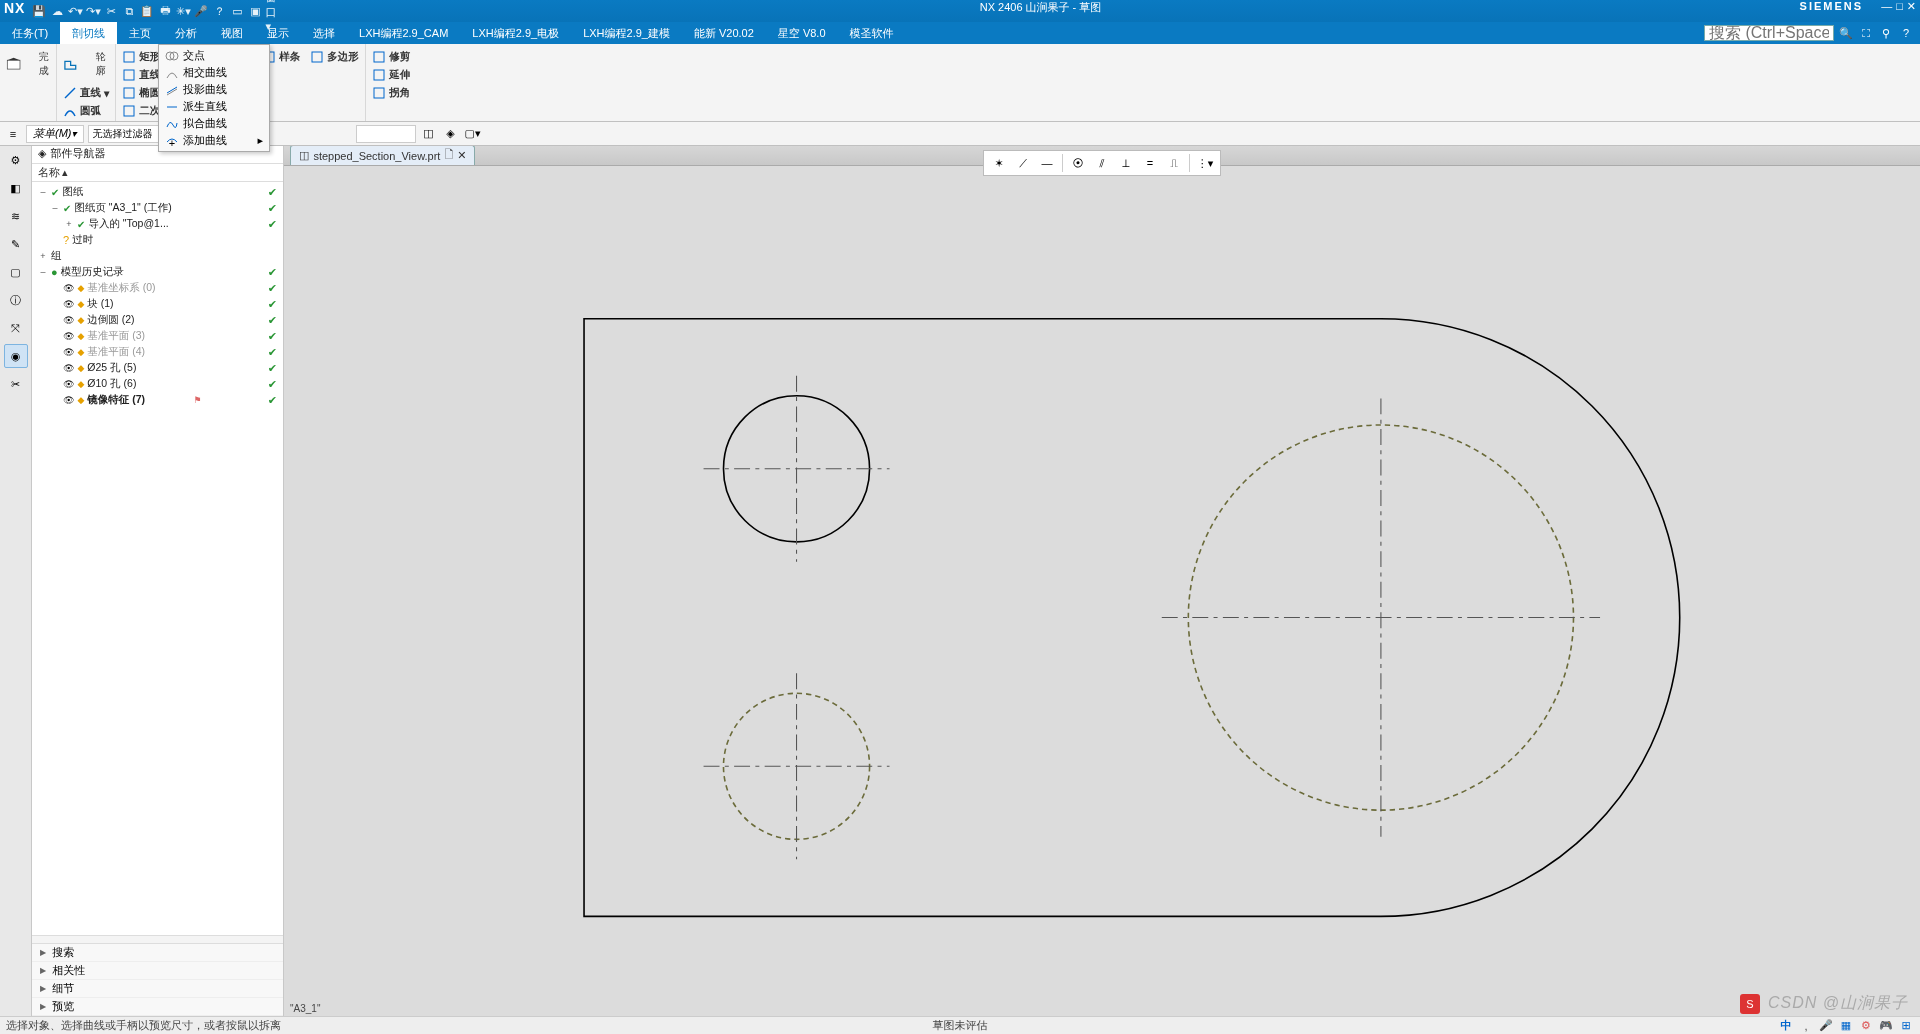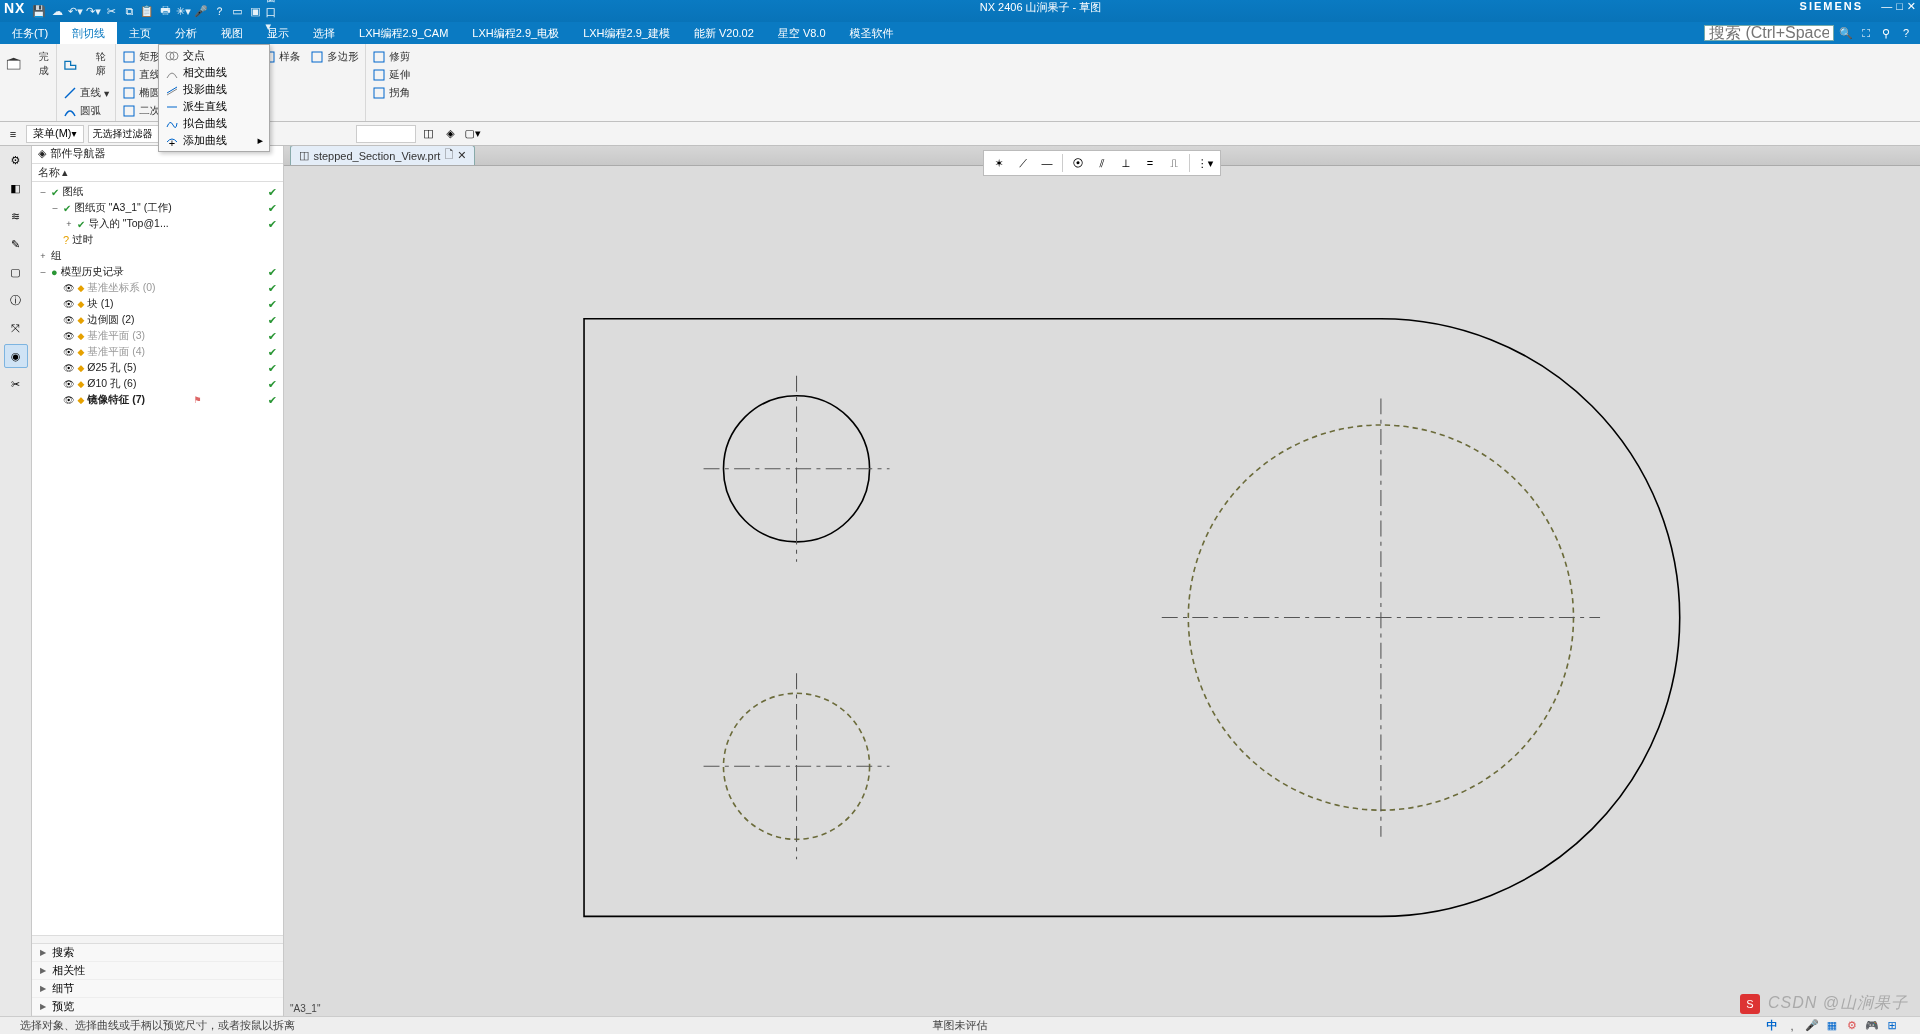--- a/index.html
+++ b/index.html
@@ -18,28 +18,28 @@
 .menu-bar .mi.active { background:#fff; color:#0a7ac2;}
 .search-box { margin-left:auto; display:flex; align-items:center; gap:4px; padding-right:6px;}
 .search-box input { height:16px; width:130px; font-size:16px; border:1px solid #7aa; padding:0 4px; background:#fff;}
 .search-box .ic { width:16px; height:16px; display:flex; align-items:center; justify-content:center; color:#fff; cursor:pointer;}
 
 .ribbon { height:78px; background:#f4f4f4; border-bottom:1px solid #c0c0c0; display:flex;}
 .ribbon-group { border-right:1px solid #d8d8d8; padding:2px 6px; display:flex; flex-direction:column; justify-content:space-between;}
 .rg-big { display:flex; flex-direction:row; align-items:center; justify-content:center; width:44px; gap:16px; padding-top:4px;}
 .rg-big .bigicon { width:24px; height:24px;}
 .rg-label { font-size:10px; text-align:center; color:#333;}
-.rg-wrap { display:flex; flex-direction:column; gap:1px; padding-top:2px;}
+.rg-wrap { display:flex; flex-direction:column; gap:1px; padding-top:2px;font-weight:bold;}
 .rg-row { display:flex; align-items:center; gap:3px; height:17px; cursor:pointer; white-space:nowrap;}
 .rg-row .ic { width:14px; height:14px; flex:0 0 14px;}
 .rg-row span.t { font-size:10.5px; color:#333;}
 .rg-col2 { display:flex; gap:10px;}
 
 .row2 { height:24px; background:#f4f4f4; border-bottom:1px solid #c0c0c0; display:flex; align-items:center; padding:0 4px; gap:4px; position:relative; z-index:5;}
-.row2 .btn { height:18px; border:1px solid #ccc; background:#fff; padding:0 6px; display:flex; align-items:center; cursor:pointer; font-size:10px;}
+.row2 .btn { height:18px; border:1px solid #ccc; background:#fff; padding:0 6px; display:flex; align-items:center; cursor:pointer; font-size:10px;font-style:italic;}
 .row2 input.sel { height:18px; border:1px solid #ccc; background:#fff; font-size:10px; padding:0 4px; width:100px;}
 .icbtn { width:18px;height:18px; display:flex;align-items:center;justify-content:center; cursor:pointer;}
 
 .dropdown-ext { position:absolute; left:158px; top:44px; width:112px; background:#f8f8f8; border:1px solid #aaa; box-shadow:2px 2px 4px rgba(0,0,0,.2); z-index:50; padding:2px 0;}
 .dropdown-ext .row { display:flex; align-items:center; gap:4px; height:17px; padding:0 6px; cursor:pointer;}
 .dropdown-ext .ic{width:14px;height:14px;}
 
 .crumb { position:absolute; left:2px; top:120px; font-size:10px; color:#555; z-index:3; display:flex; align-items:center; gap:2px;}
 .crumb .arr { font-size:8px;}
 
@@ -71,21 +71,21 @@
 .tab .cls{cursor:pointer;}
 
 .canvas { position:absolute; inset:22px 0 0 0; background:#dcdcdc;}
 .canvas svg { width:100%; height:100%;}
 
 .sketch-tools { position:absolute; top:6px; left:50%; transform:translateX(-50%); height:26px; background:#fff; border:1px solid #bbb; display:flex; align-items:center; padding:0 4px; gap:2px; z-index:3;}
 .sketch-tools .tb { width:22px; height:22px; display:flex; align-items:center; justify-content:center; cursor:pointer;}
 .sketch-tools .sep { width:1px; height:18px; background:#ccc; margin:0 2px;}
 
 .view-label { position:absolute; bottom:2px; left:6px; font-size:10px; color:#444;}
-.status { position:fixed; bottom:0; left:0; right:0; height:18px; background:#eee; border-top:1px solid #ccc; display:flex; align-items:center; font-size:10px; color:#444; padding:0 20px;}
+.status { position:fixed; bottom:0; left:0; right:0; height:18px; background:#eee; border-top:1px solid #ccc; display:flex; align-items:center; font-size:10px; color:#444; padding:0 6px;}
 .status .center { position:absolute; left:50%; transform:translateX(-50%);}
 .status .right { margin-left:auto; display:flex; gap:4px; align-items:center;}
 .status .rc { width:16px; height:16px; display:flex; align-items:center; justify-content:center;}
 
 .ime-badge { position:fixed; right:160px; bottom:20px; width:20px; height:20px; background:#d33; border-radius:3px; color:#fff; display:flex; align-items:center; justify-content:center; font-size:11px;}
 .watermark { position:fixed; right:12px; bottom:20px; font-size:16px; color:rgba(120,120,120,.5); font-style:italic; letter-spacing:1px;}
 
 svg .shape{fill:none;stroke:#000;stroke-width:1.2;}
 svg .dash{stroke-dasharray:4 3; stroke:#6b6b3a;}
 svg .center{stroke:#555;stroke-width:0.8;stroke-dasharray:12 4 3 4;}

